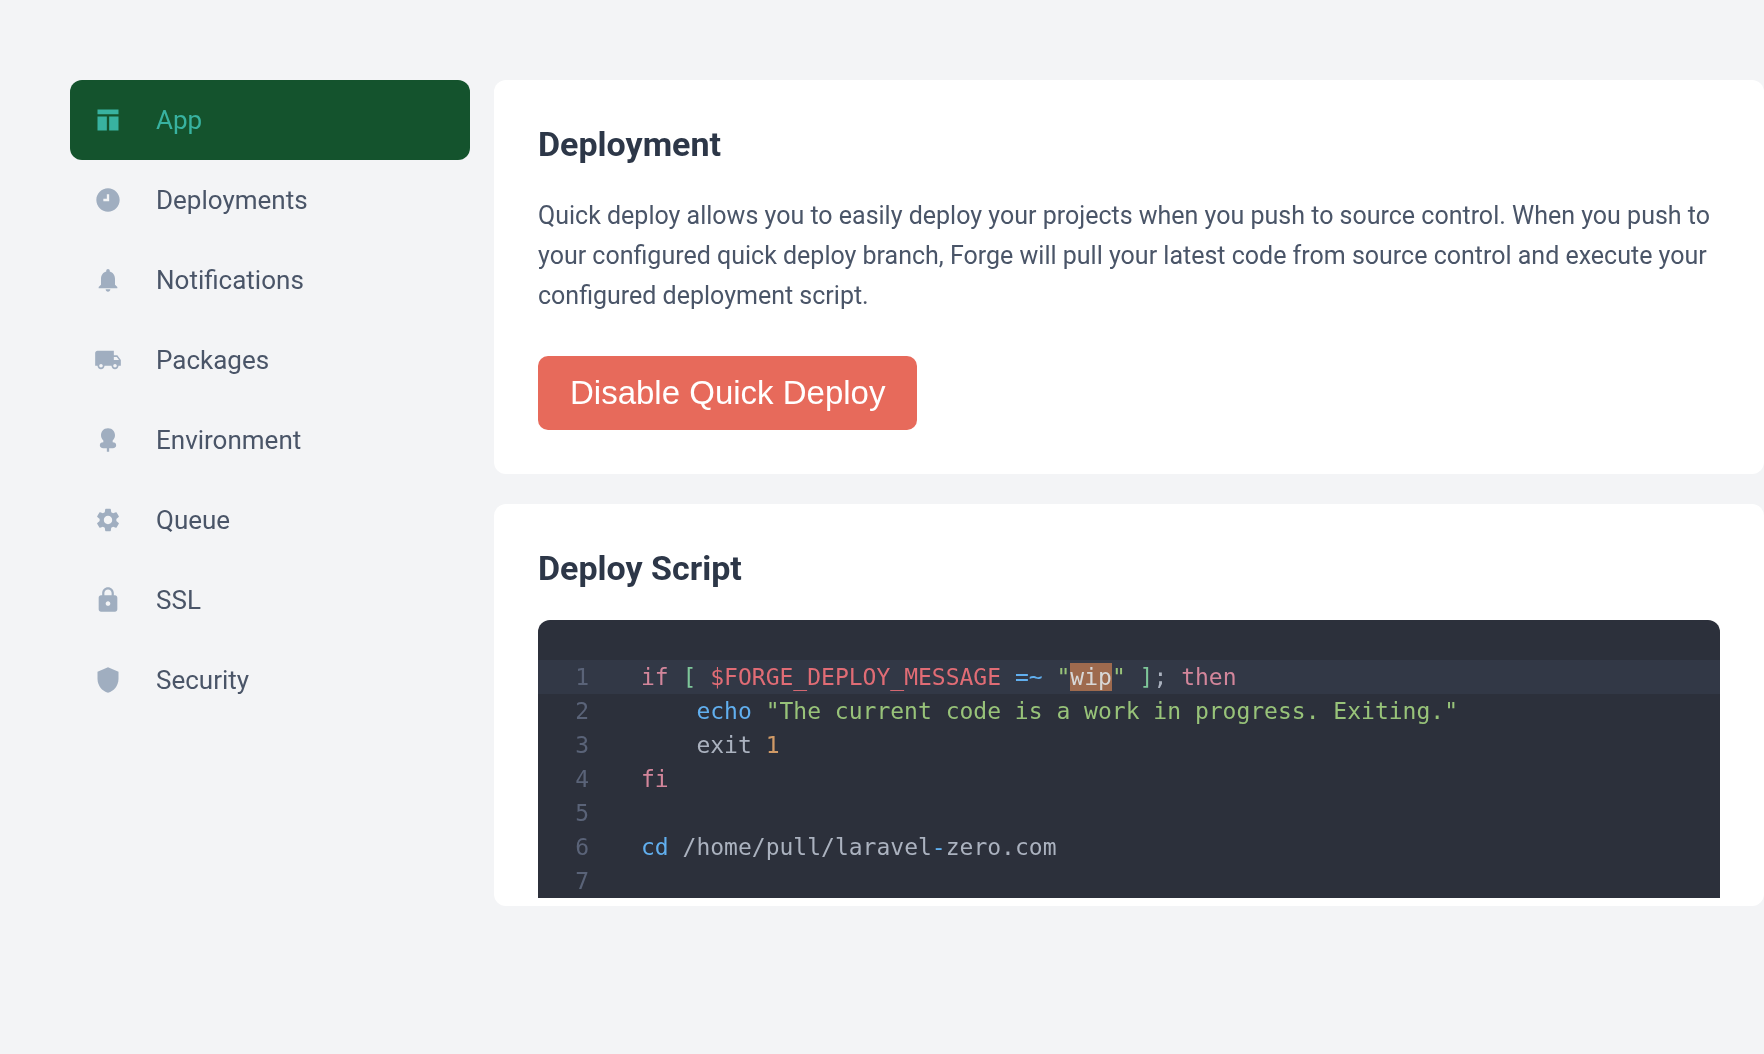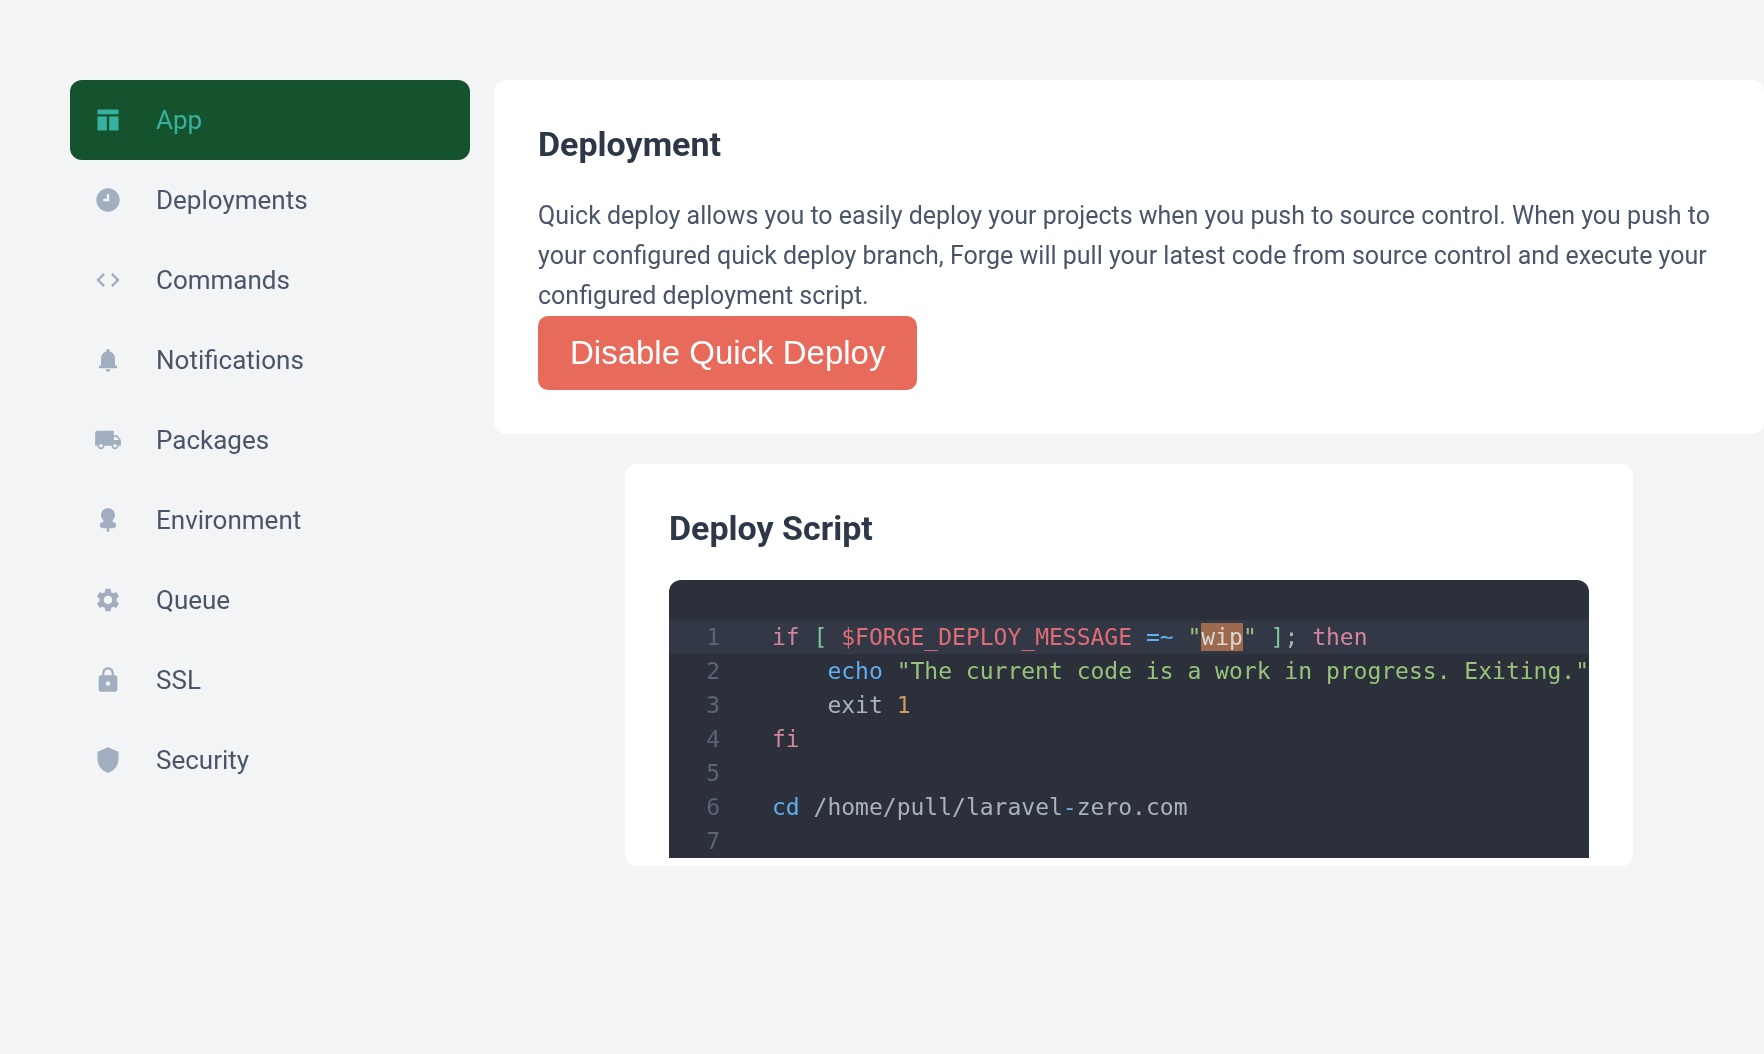--- a/index.html
+++ b/index.html
@@ -51,37 +51,37 @@
     .sidebar-item .icon svg {
       fill: #a0aec0;
       width: 28px;
       height: 28px;
     }
     .main-content {
       flex: 1;
       display: flex;
       flex-direction: column;
       gap: 30px;
-      align-items: center;
     }
     .card {
       background-color: #ffffff;
       border-radius: 12px;
       padding: 44px 44px;
     }
     .card-title {
       font-size: 34px;
       font-weight: 700;
       color: #2d3748;
       margin-bottom: 32px;
     }
     .card-description {
       font-size: 25px;
       color: #4a5568;
       line-height: 1.6;
+      margin-bottom: 40px;
     }
     .btn-danger {
       background-color: #e76a5b;
       color: #ffffff;
       border: none;
       padding: 18px 32px;
       font-size: 33px;
       font-weight: 500;
       border-radius: 10px;
       cursor: pointer;
@@ -141,28 +141,20 @@
 
     <div class="sidebar-item">
       <span class="icon">
         <svg viewBox="0 0 24 24">
             <path d="M12 2C6.48 2 2 6.48 2 12s4.48 10 10 10 10-4.48 10-10S17.52 2 12 2zm1 11h-5v-2h3V7h2v6z"></path>
           </svg>
       </span>
       <span>Deployments</span>
     </div>
 
-    <div class="sidebar-item">
-      <span class="icon">
-        <svg viewBox="0 0 24 24">
-            <path d="M9.4 16.6L4.8 12l4.6-4.6L8 6l-6 6 6 6 1.4-1.4zm5.2 0l4.6-4.6-4.6-4.6L16 6l6 6-6 6-1.4-1.4z"></path>
-          </svg>
-      </span>
-      <span>Commands</span>
-    </div>
 
     <div class="sidebar-item">
       <span class="icon">
         <svg viewBox="0 0 24 24">
             <path d="M12 22c1.1 0 2-.9 2-2h-4c0 1.1.9 2 2 2zm6-6v-5c0-3.07-1.64-5.64-4.5-6.32V4c0-.83-.67-1.5-1.5-1.5s-1.5.67-1.5 1.5v.68C7.63 5.36 6 7.92 6 11v5l-2 2v1h16v-1l-2-2z"></path>
           </svg>
       </span>
       <span>Notifications</span>
     </div>
 

